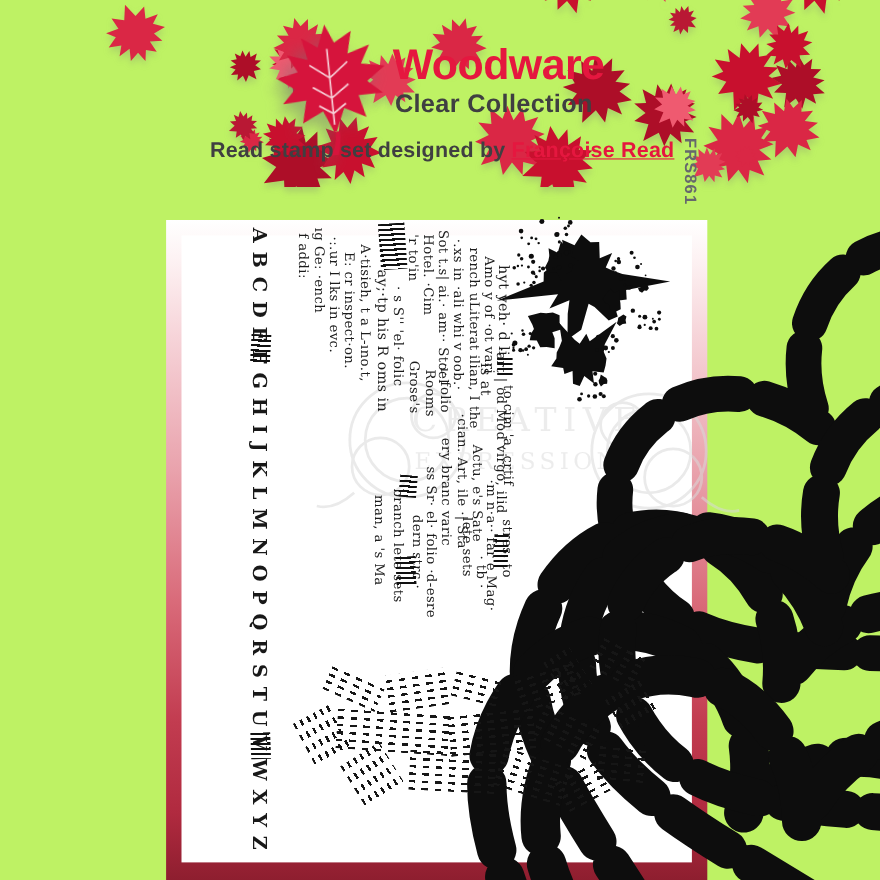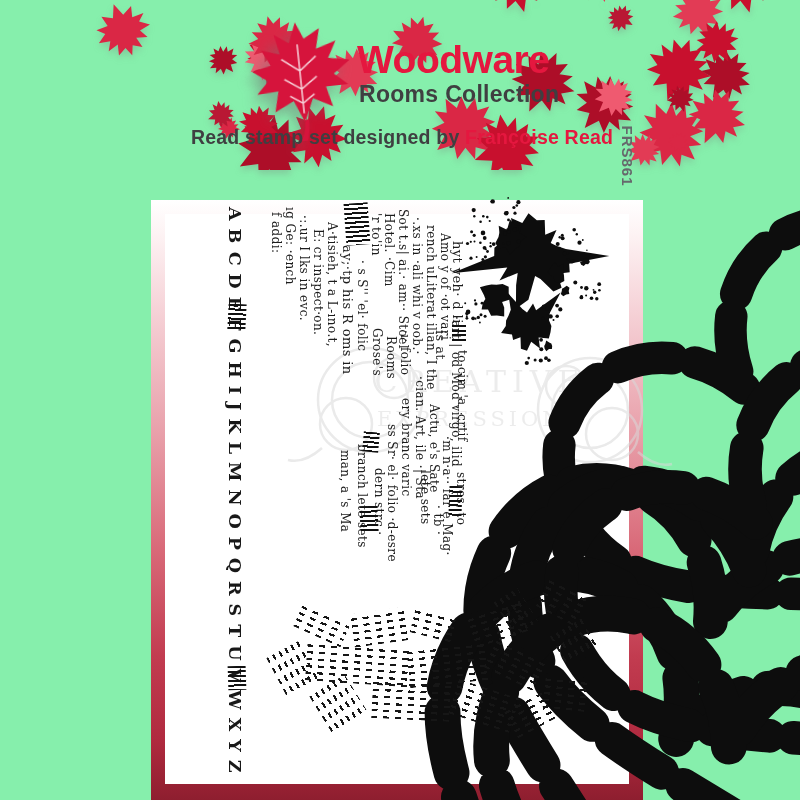--- a/index.html
+++ b/index.html
@@ -1,29 +1,29 @@
 <!DOCTYPE html>
 <html style="--brand_red: #e5173f; --text_dark: #3f3f41; --code_gray: #66686c; --stamp_black: #141414; --frame_red_bottom: #b02a3f; --watermark_gray: #d9d9d9;"><head>
 <meta charset="utf-8">
 <style>
   html,body{margin:0;padding:0;background:#fff;}
-  .stage{position:relative;width:800px;height:800px;background:#86efac;overflow:hidden;
+  .stage{position:relative;width:800px;height:800px;background:#bef264;overflow:hidden;
          font-family:"Liberation Sans",sans-serif;}
   svg.overlay{position:absolute;left:0;top:0;overflow:visible;}
   
   .leaves{position:absolute;left:0;top:0;filter:drop-shadow(0 4px 3px rgba(120,120,120,.28));}
   .logo-leaf{position:absolute;left:248px;top:22px;transform:rotate(-6deg);
              filter:drop-shadow(-7px 8px 6px rgba(110,110,110,.45));}
   .brand-name{position:absolute;left:357px;top:38px;font-size:39px;font-weight:bold;
               color:var(--brand_red);letter-spacing:-.5px;}
   .brand-sub{position:absolute;left:359px;top:81px;font-size:23px;font-weight:bold;
              color:var(--text_dark);letter-spacing:.3px;}
   .tagline{position:absolute;left:0;top:126px;width:804px;text-align:center;font-size:19.5px;
            font-weight:bold;color:var(--text_dark);letter-spacing:.2px;}
-  .tagline .designer{color:var(--brand_red);}
+  .tagline .designer{color:var(--brand_red);text-decoration:underline;}
   .code{position:absolute;left:627px;top:156px;transform:translate(-50%,-50%) rotate(90deg);
         font-size:15px;font-weight:600;color:var(--code_gray);letter-spacing:1px;}
   
   .panel-outer{position:absolute;left:151px;top:200px;width:492px;height:600px;
     background:linear-gradient(to bottom,#ffffff 0%,#fdf2f3 6%,#f6d3d8 18%,#e9a2ac 38%,
                #d96a79 58%,#c23c50 76%,#b02a3f 90%,#8e1e2f 100%);}
   .panel-inner{position:absolute;left:14px;top:14px;right:14px;bottom:16px;background:#fff;}
   .watermark{opacity:.55;}
   .vert-alpha{position:absolute;left:245px;top:207px;transform:rotate(90deg);
       transform-origin:left top;white-space:nowrap;font-family:"DejaVu Serif",serif;
@@ -86,21 +86,21 @@
       <use href="#mleaf" transform="translate(640 124) rotate(20) scale(0.12) translate(-50 -50)" fill="#da2745"></use>
       <use href="#mleaf" transform="translate(588 64) rotate(-60) scale(0.16) translate(-50 -50)" fill="#b91834"></use>
     </svg>
 
   <svg class="logo-leaf" width="106" height="120" viewBox="0 0 100 118">
     <path fill="#d6143c" d="M50 0 L57 17 L73 8 L68 28 L88 22 L79 38 L100 42 L83 54 L96 66 L74 66 L79 86 L60 76 L50 99 L41 77 L22 86 L27 66 L6 67 L18 55 L3 44 L22 40 L14 24 L32 30 L28 10 L42 20 Z
              M50 96 C50 106 48 112 44 117 L51 117 C53 111 54 104 54 96 Z"></path>
     <path stroke="#fff" stroke-width="1.5" fill="none" opacity="0.8" d="M50 22 L50 90 M50 48 L33 35 M50 48 L67 35 M50 66 L34 55 M50 66 L66 55 M50 80 L38 72 M50 80 L62 72"></path>
   </svg>
   <div class="brand-name">Woodware</div>
-  <div class="brand-sub">Rooms Collection</div>
+  <div class="brand-sub">Clear Collection</div>
 
   <div class="tagline">
     <span>Read stamp set designed by </span><span class="designer">Françoise Read</span>
   </div>
 
   <div class="code">FRS861</div>
 
   <div class="panel-outer">
     <div class="panel-inner"></div>
   </div>

